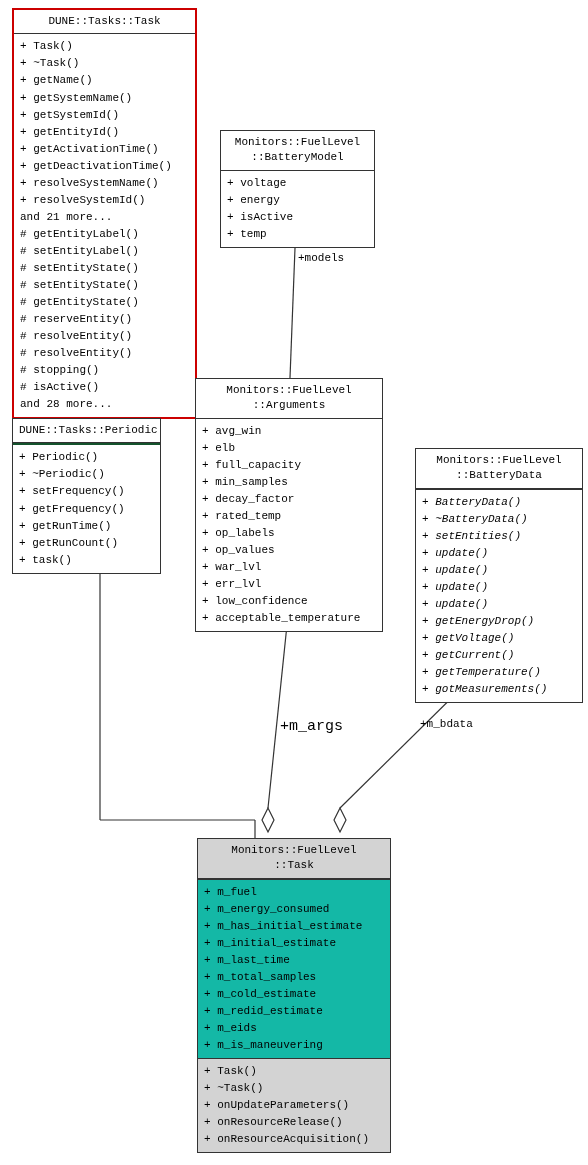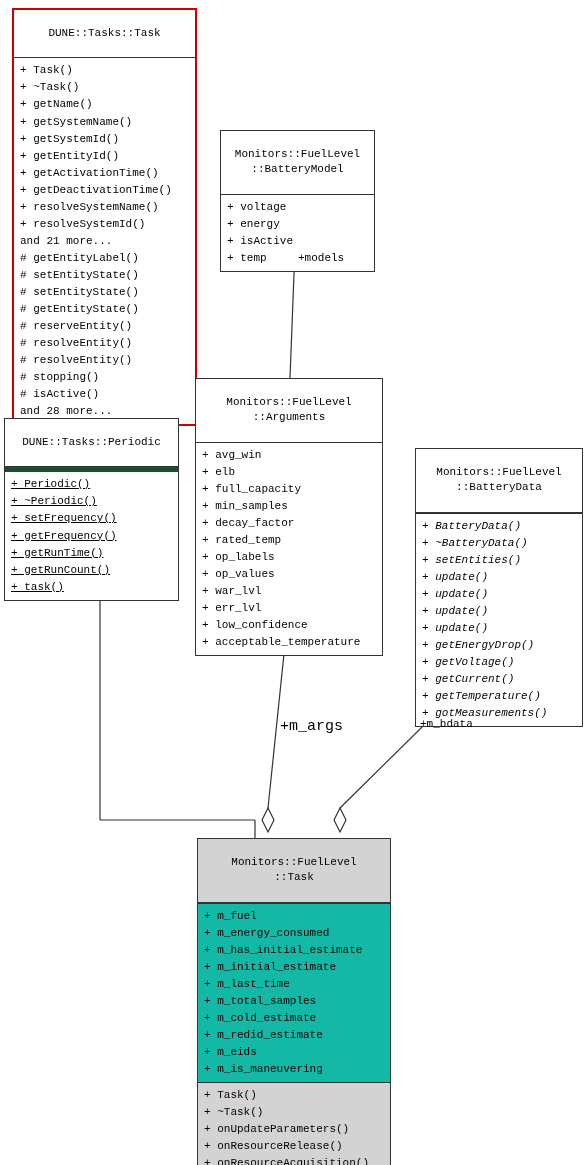--- a/index.html
+++ b/index.html
@@ -20,21 +20,21 @@
     .uml-box {
       position: absolute;
       border: 1px solid #333;
       background: #ffffff;
     }
     .uml-box.red-border {
       border: 2px solid #cc0000;
     }
     .box-title {
       text-align: center;
-      padding: 16px 6px;
+      padding: 4px 6px;
       border-bottom: 1px solid #333;
       font-weight: normal;
       line-height: 1.4;
     }
     .box-body {
       padding: 4px 6px;
       line-height: 1.55;
     }
     .box-body-section {
       padding: 4px 6px;
@@ -86,20 +86,21 @@
       <div>+ getName()</div>
       <div>+ getSystemName()</div>
       <div>+ getSystemId()</div>
       <div>+ getEntityId()</div>
       <div>+ getActivationTime()</div>
       <div>+ getDeactivationTime()</div>
       <div>+ resolveSystemName()</div>
       <div>+ resolveSystemId()</div>
       <div>and 21 more...</div>
       <div># getEntityLabel()</div>
+      <div># setEntityLabel()</div>
       <div># setEntityState()</div>
       <div># setEntityState()</div>
       <div># getEntityState()</div>
       <div># reserveEntity()</div>
       <div># resolveEntity()</div>
       <div># resolveEntity()</div>
       <div># stopping()</div>
       <div># isActive()</div>
       <div>and 28 more...</div>
     </div>
@@ -110,23 +111,23 @@
     <div class="box-body">
       <div>+ voltage</div>
       <div>+ energy</div>
       <div>+ isActive</div>
       <div>+ temp</div>
     </div>
   </div>
 
   <div style="position:absolute; left:298px; top:252px; font-size:11px; font-family:'Courier New',monospace;">+models</div>
 
-  <div class="uml-box" style="left:4px; top:418px; width:175px;">
+  <div class="uml-box" style="left:12px; top:418px; width:149px;">
     <div class="box-title">DUNE::Tasks::Periodic</div>
-    <div class="box-body" style="border-top:5px solid #14532d;text-decoration:underline;">
+    <div class="box-body" style="border-top:2px solid #14532d;">
       <div>+ Periodic()</div>
       <div>+ ~Periodic()</div>
       <div>+ setFrequency()</div>
       <div>+ getFrequency()</div>
       <div>+ getRunTime()</div>
       <div>+ getRunCount()</div>
       <div>+ task()</div>
     </div>
   </div>
 

